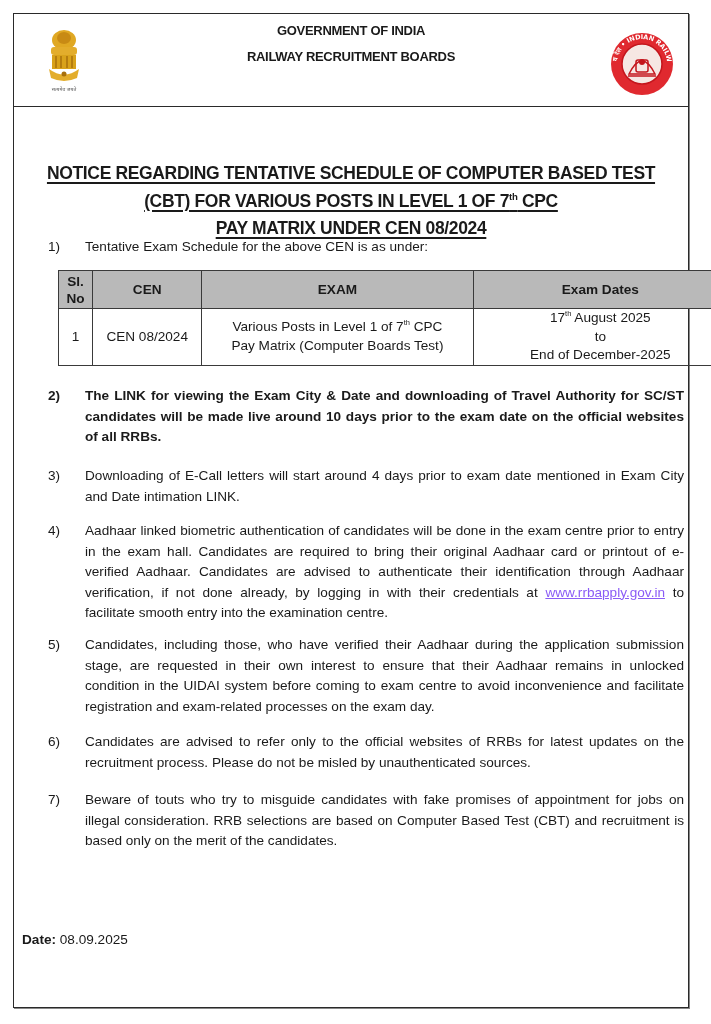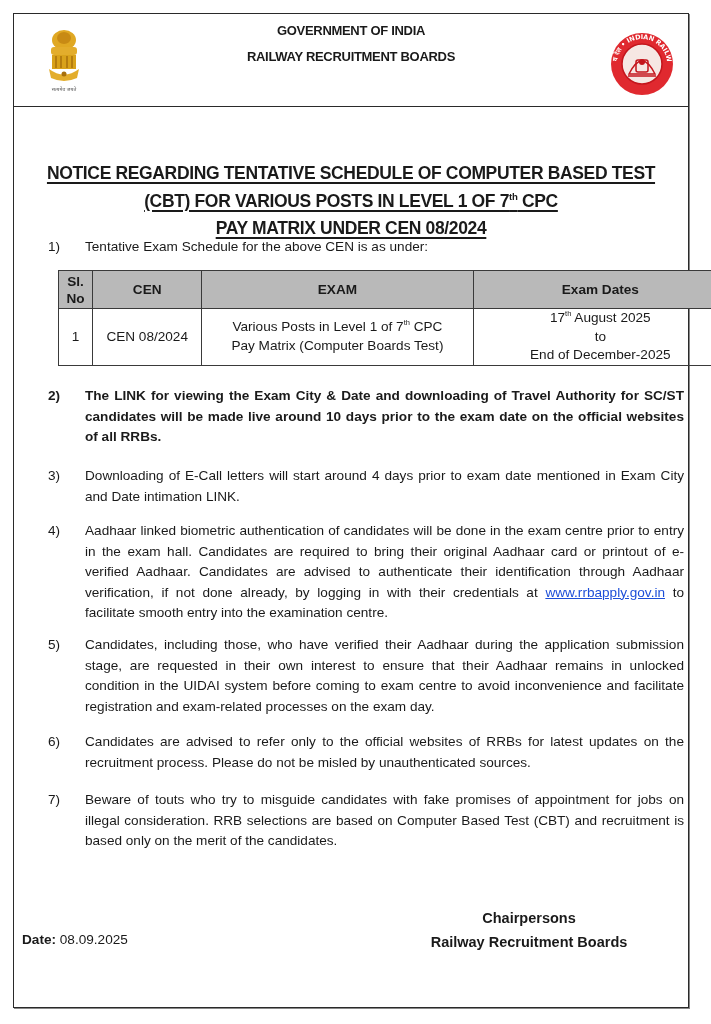--- a/index.html
+++ b/index.html
@@ -27,21 +27,21 @@
     table.sched { position: absolute; left: 44px; top: 256px; width: 670px; border-collapse: collapse;
                   font-size: 13.6px; }
     table.sched th, table.sched td { border: 1.5px solid #3a3a3a; text-align: center; padding: 0; }
     table.sched th { background: #b9b9b9; font-weight: bold; height: 37px; line-height: 17px; }
     table.sched td { height: 55px; line-height: 18.5px; }
 
     .sign-date { position: absolute; left: 8px; top: 918px; font-size: 13.6px; }
     .sign-date b { font-weight: bold; }
     .signatory { position: absolute; left: 400px; top: 892px; width: 230px; text-align: center;
                  font-weight: bold; font-size: 14.5px; line-height: 24px; }
-    a.link { color: #1d4ed8; }
+    a.link { color: #8b5cf6; }
   </style>
 </head>
 <body>
 
 <div class="frame">
 
   <div class="header">
 
     <svg class="emblem" viewBox="0 0 46 66">
       <ellipse cx="23" cy="12" rx="12" ry="10" fill="#e0a823"></ellipse>
@@ -144,17 +144,13 @@
   </div>
 
   <div class="para" style="top:776px">
     <span class="num">7)</span>
     <div class="body">Beware of touts who try to misguide candidates with fake promises of appointment for jobs on illegal consideration. RRB selections are based on Computer Based Test (CBT) and recruitment is based only on the merit of the candidates.</div>
   </div>
 
   <div class="sign-date">
     <b>Date:</b><span> 08.09.2025</span>
   </div>
-  <div class="signatory">
-    <div>Chairpersons</div>
-    <div>Railway Recruitment Boards</div>
-  </div>
 </div>
 
 </body></html>

